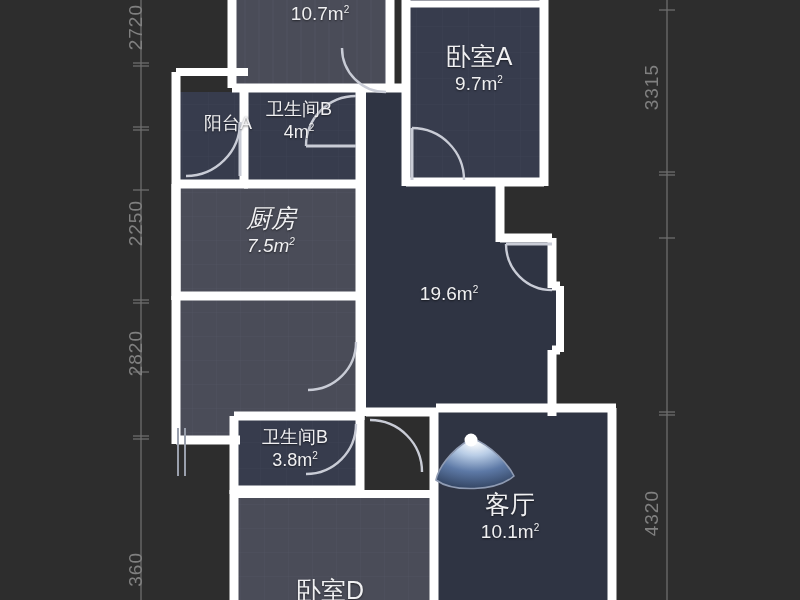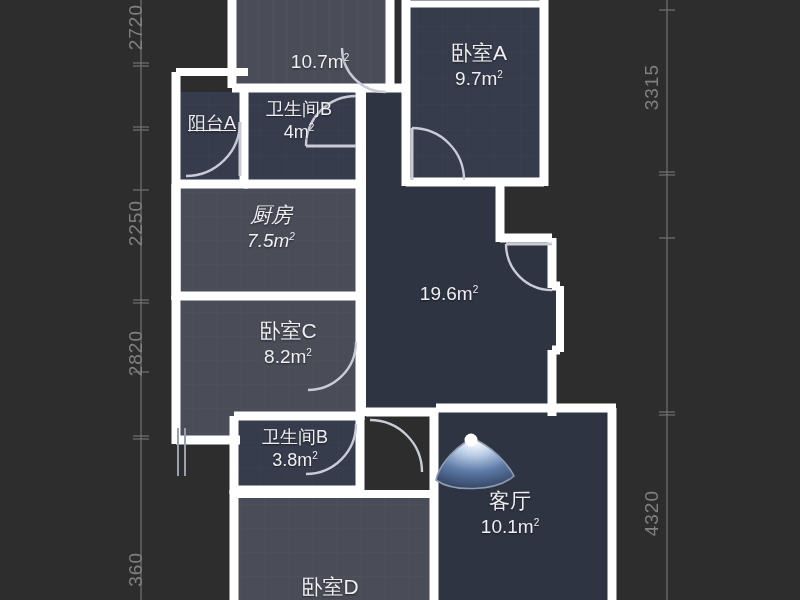--- a/index.html
+++ b/index.html
@@ -21,21 +21,21 @@
   }
   .roomlabel{
     position:absolute;
     color:#f0f0f2;
     text-align:center;
     white-space:nowrap;
     user-select:none;
     line-height:1.28;
     text-shadow:0 1px 2px rgba(0,0,0,.55);
   }
-  .rl-name{font-size:21px;display:block;}
+  .rl-name{font-size:25px;display:block;}
   .rl-area{font-size:19px;display:block;}
   .rl-small .rl-name{font-size:18px;}
   .rl-small .rl-area{font-size:18px;}
   .sup{font-size:10px;vertical-align:super;}
 </style>
 </head>
 <body>
 
 <div id="stage">
 
@@ -206,47 +206,43 @@
   </svg>
 
   <div class="dimlabel" style="left:125px;top:4px;">2720</div>
   <div class="dimlabel" style="left:125px;top:200px;">2250</div>
   <div class="dimlabel" style="left:125px;top:330px;">2820</div>
   <div class="dimlabel" style="left:125px;top:552px;">360</div>
 
   <div class="dimlabel" style="left:641px;top:64px;">3315</div>
   <div class="dimlabel" style="left:641px;top:490px;">4320</div>
 
-  <div class="roomlabel" style="left:270px;top:2px;width:100px;margin-top:48px;">
+  <div class="roomlabel" style="left:270px;top:2px;width:100px;">
     <span class="rl-area"><span>10.7</span><span>m</span><span class="sup">2</span></span>
   </div>
 
   <div class="roomlabel" style="left:429px;top:40px;width:100px;">
     <span class="rl-name">卧室A</span>
     <span class="rl-area"><span>9.7</span><span>m</span><span class="sup">2</span></span>
   </div>
 
-  <div class="roomlabel rl-small" style="left:172px;top:112px;width:80px;text-decoration:underline;">
+  <div class="roomlabel rl-small" style="left:188px;top:112px;width:80px;">
     <span class="rl-name">阳台A</span>
   </div>
 
   <div class="roomlabel rl-small" style="left:240px;top:98px;width:118px;">
     <span class="rl-name">卫生间B</span>
     <span class="rl-area"><span>4</span><span>m</span><span class="sup">2</span></span>
   </div>
 
   <div class="roomlabel" style="left:221px;top:202px;width:100px;font-style:italic;">
     <span class="rl-name">厨房</span>
     <span class="rl-area"><span>7.5</span><span>m</span><span class="sup">2</span></span>
   </div>
 
-  <div class="roomlabel" style="left:238px;top:318px;width:100px;">
-    <span class="rl-name">卧室C</span>
-    <span class="rl-area"><span>8.2</span><span>m</span><span class="sup">2</span></span>
-  </div>
 
   <div class="roomlabel rl-small" style="left:236px;top:426px;width:118px;">
     <span class="rl-name">卫生间B</span>
     <span class="rl-area"><span>3.8</span><span>m</span><span class="sup">2</span></span>
   </div>
 
   <div class="roomlabel" style="left:399px;top:282px;width:100px;">
     <span class="rl-area"><span>19.6</span><span>m</span><span class="sup">2</span></span>
   </div>
 

